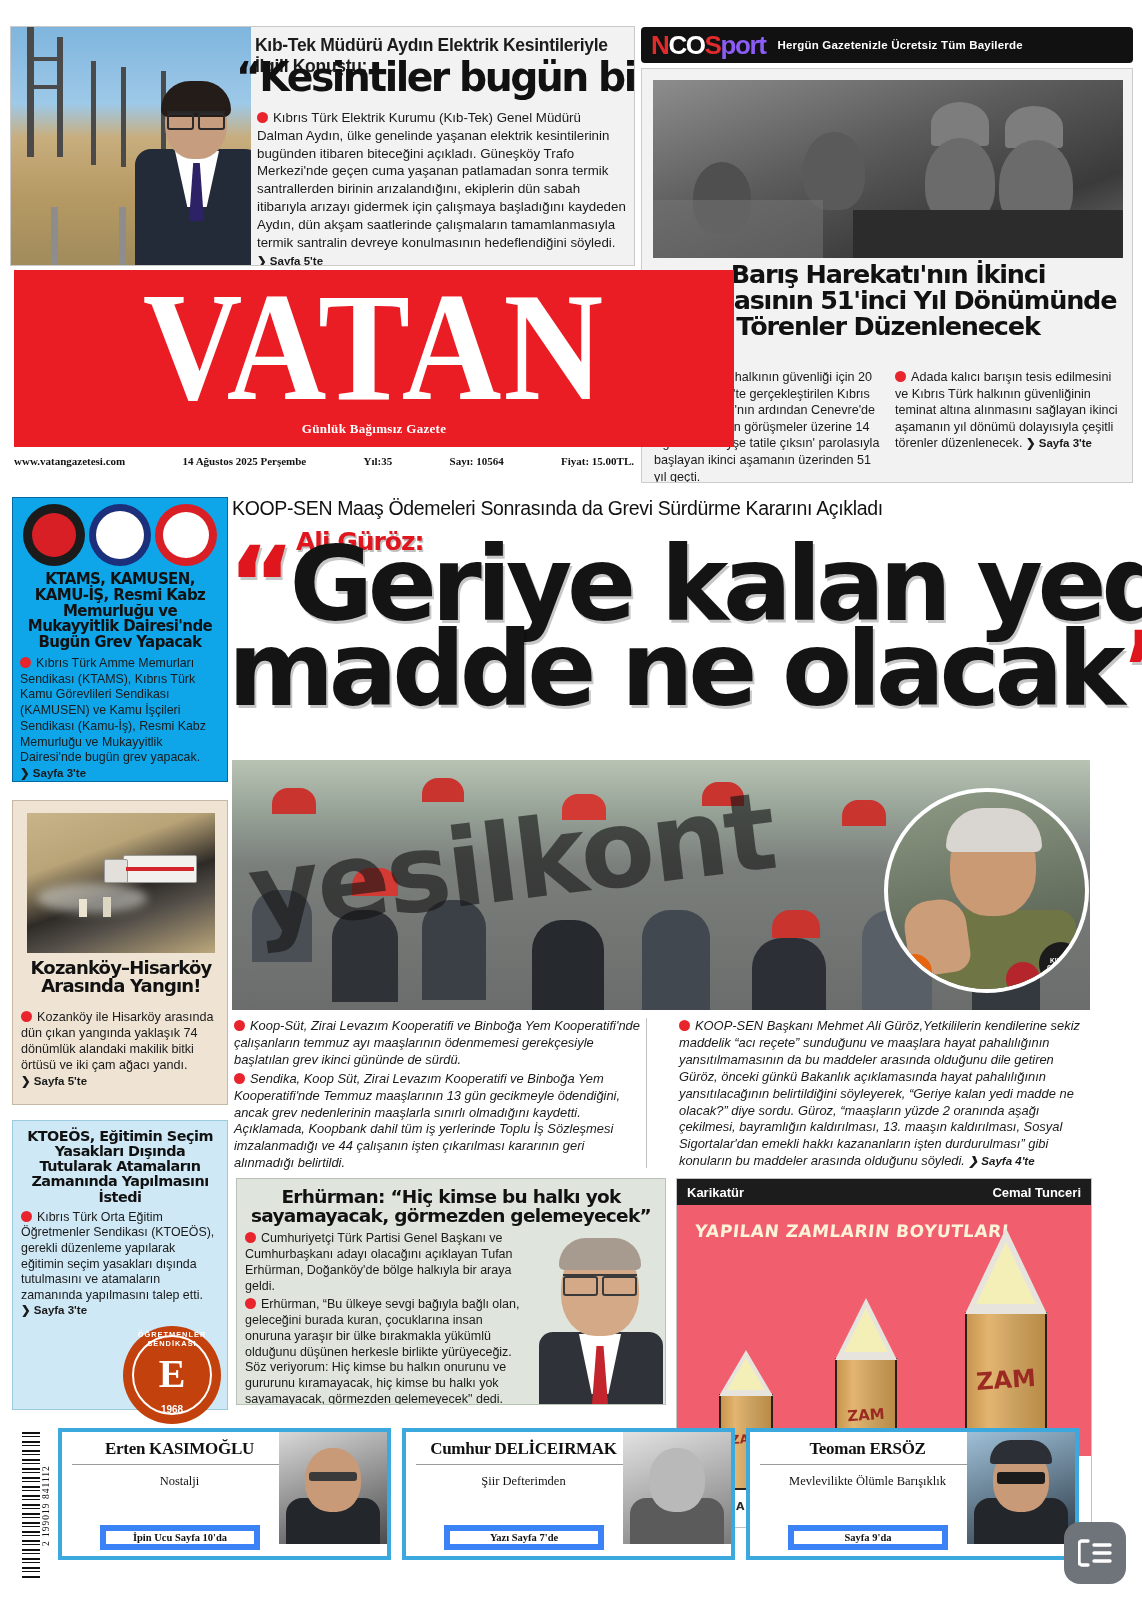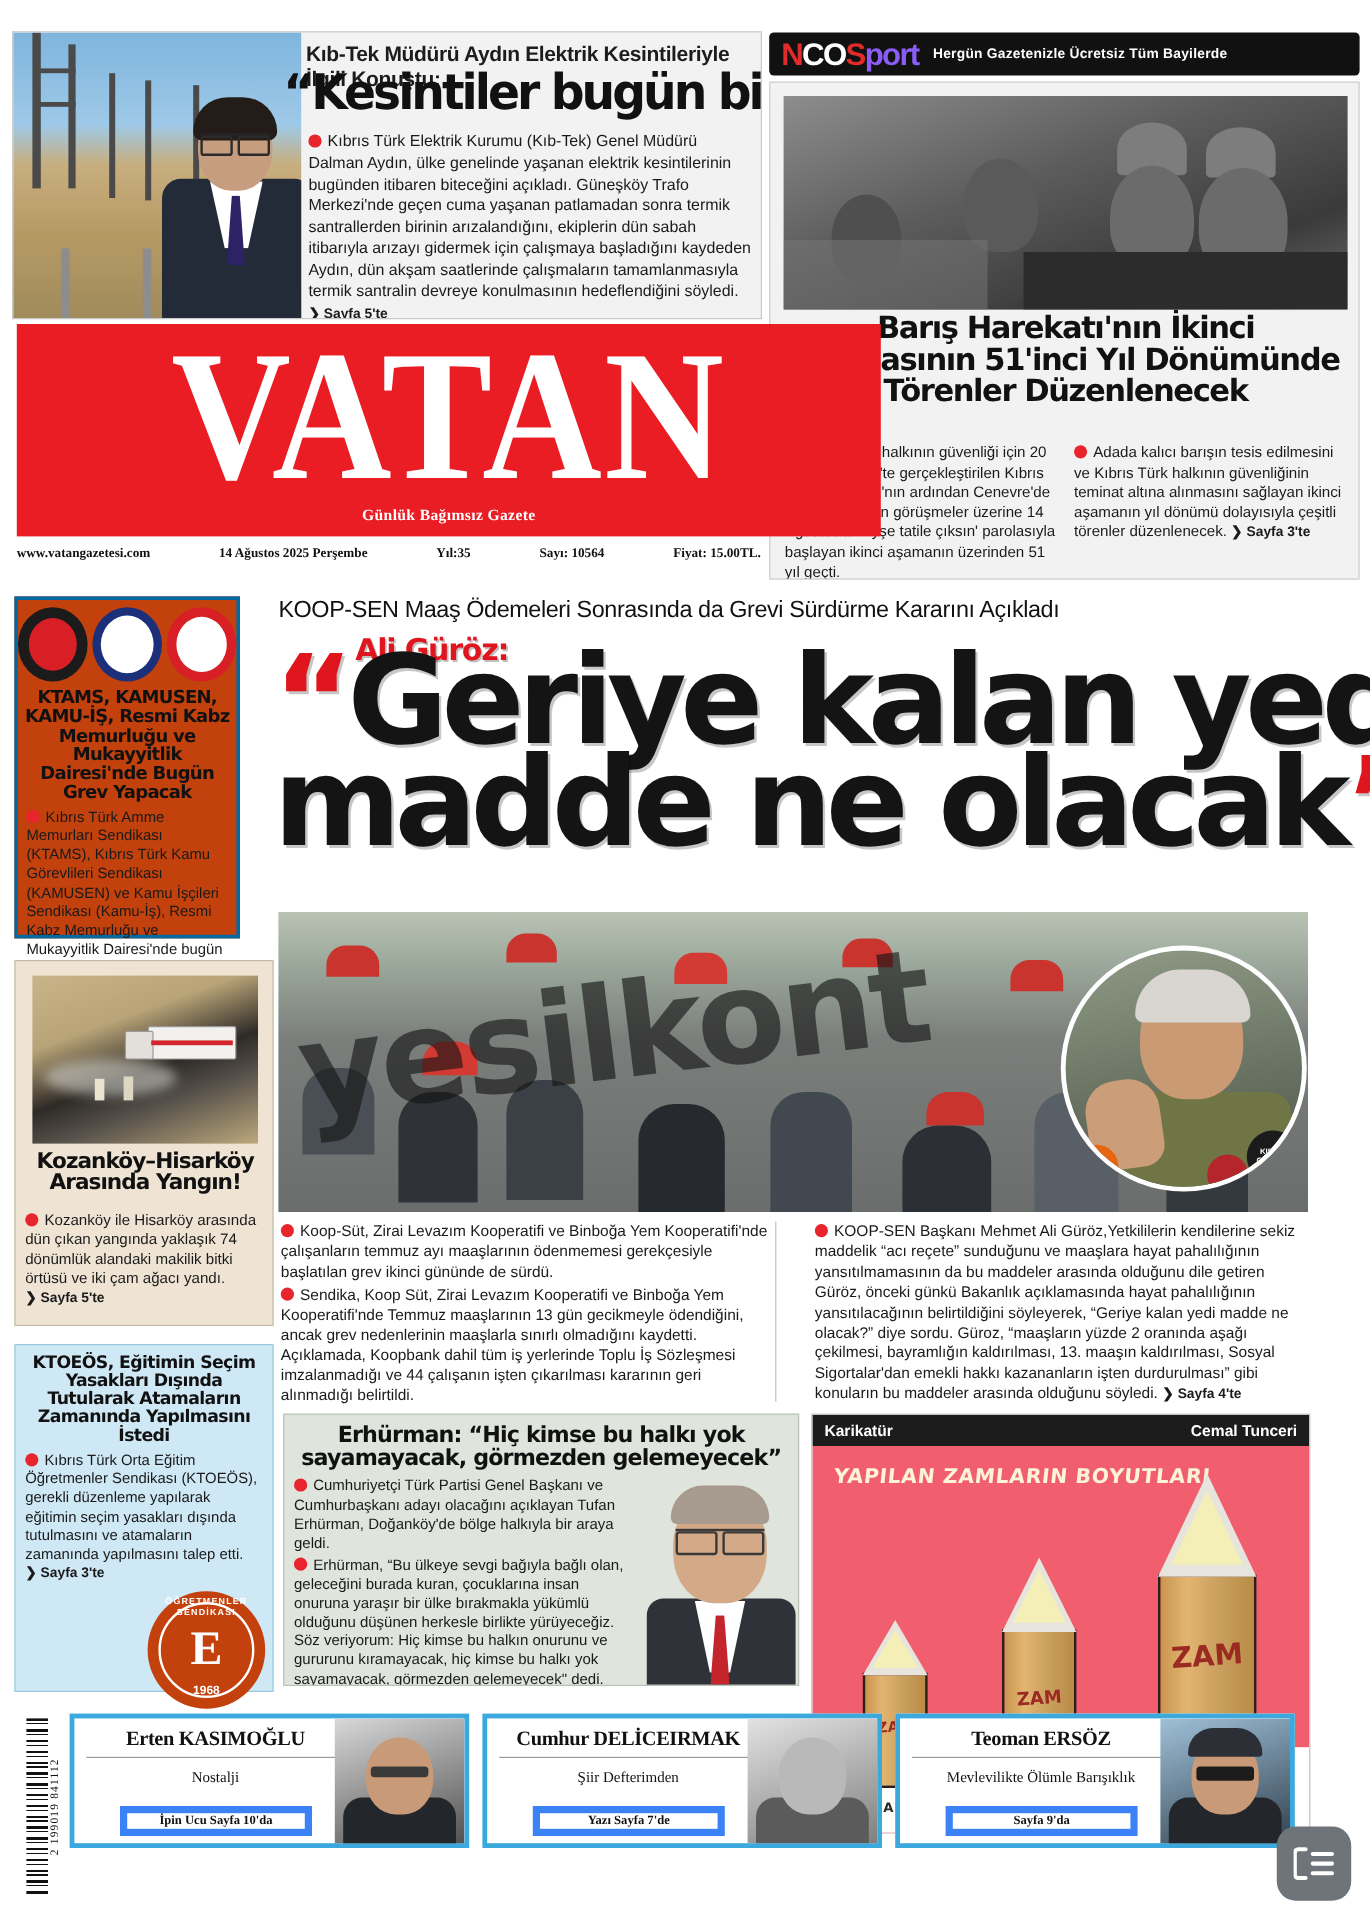--- a/index.html
+++ b/index.html
@@ -137,22 +137,22 @@
   }
   .mast-meta{
     position:absolute; left:14px; top:455px; width:620px;
     display:flex; justify-content:space-between; align-items:center;
     font-family:"Liberation Serif", serif; font-size:11px; color:#111; font-weight:bold;
   }
   .mast-meta span{ white-space:nowrap; }
 
   
   .side-union{
-    position:absolute; left:12px; top:497px; width:188px; height:285px;
-    background:#c2410c; border:3px solid #0369a1;
+    position:absolute; left:12px; top:497px; width:216px; height:285px;
+    background:#0ea5e9; border:1px solid #0369a1;
   }
   .logos{ display:flex; justify-content:center; gap:4px; padding-top:6px; }
   .logo{ width:62px; height:62px; border-radius:50%; position:relative; }
   .logo1{ background:#1b1b1b; }
   .logo1:after{ content:""; position:absolute; inset:9px; border-radius:50%; background:#d81f26; }
   .logo1:before{ content:""; position:absolute; inset:17px; border-radius:50%; background:#fff; }
   .logo2{ background:#1b2f7a; }
   .logo2:after{ content:""; position:absolute; inset:7px; border-radius:50%; background:#fff; }
   .logo2:before{ content:""; position:absolute; inset:16px; border-radius:50%; background:#1b2f7a; }
   .logo3{ background:#d81f26; }
@@ -293,21 +293,21 @@
     background:#b5262c;
   }
   .ic-mic3{
     position:absolute; right:2px; top:150px; width:44px; height:44px; border-radius:50%;
     background:#1b1b1b; color:#fff; font-size:6.5px; font-weight:bold;
     display:flex; align-items:center; justify-content:center; text-align:center; line-height:1.1;
   }
 
   .main-cols{
     position:absolute; left:234px; top:1018px; width:858px;
-    display:flex; gap:32px;
+    display:flex; gap:32px;font-style:italic;
   }
   .main-cols .col{ flex:1; font-size:12.9px; line-height:1.31; color:#1a1a1a; }
   .main-cols .col p{ margin-bottom:2px; }
   .divider-v{
     position:absolute; left:646px; top:1018px; width:1px; height:150px; background:#c0c0c0;
   }
 
   
   .erh{
     position:absolute; left:236px; top:1178px; width:430px; height:227px;
@@ -402,21 +402,21 @@
     position:absolute; left:17px; top:0; height:148px; width:14px;
     writing-mode:vertical-rl; transform:rotate(180deg);
     font-size:9.5px; font-family:"Liberation Serif", serif; color:#111;
     display:flex; align-items:center; justify-content:center; letter-spacing:1px;
   }
   .col-strip{
     position:absolute; left:58px; top:1428px; width:1070px; height:112px;
     display:flex; gap:11px;
   }
   .col-card{
-    width:333px; height:112px; background:#fff; border:4px solid #3ba9dd; position:relative;
+    width:333px; height:132px; background:#fff; border:4px solid #3ba9dd; position:relative;
     overflow:hidden;
     padding-left:12px;
   }
   .col-name{
     position:absolute; left:10px; top:7px; width:215px; text-align:center;
     font-family:"Liberation Serif", serif; font-size:17px; font-weight:bold; color:#111;
     letter-spacing:-.3px;
   }
   .col-rule{
     position:absolute; left:10px; top:32px; width:215px; height:1px; background:#9a9a9a;

